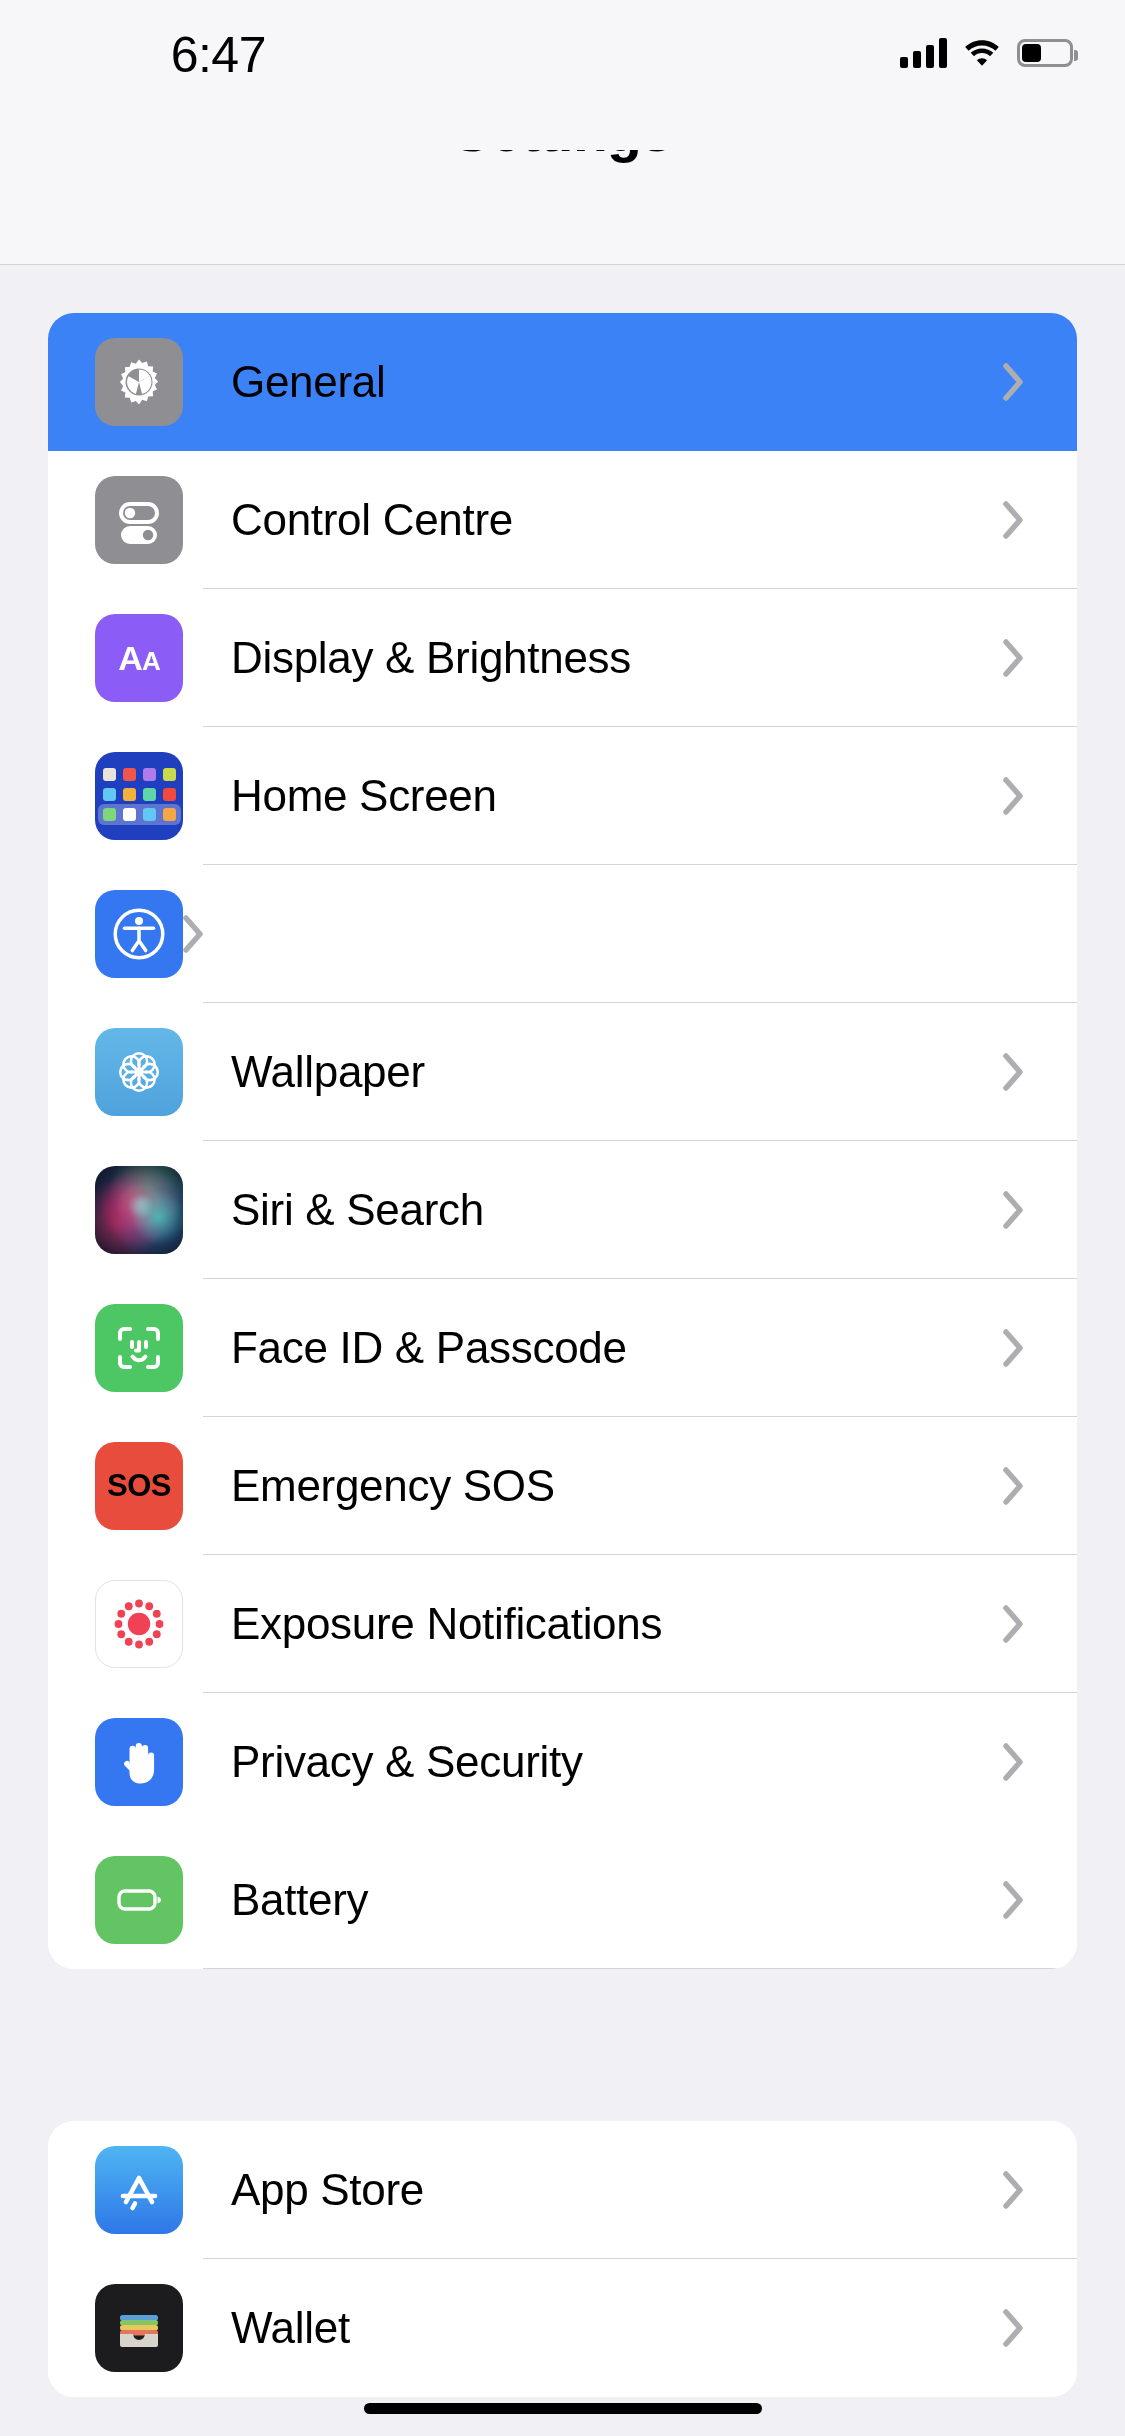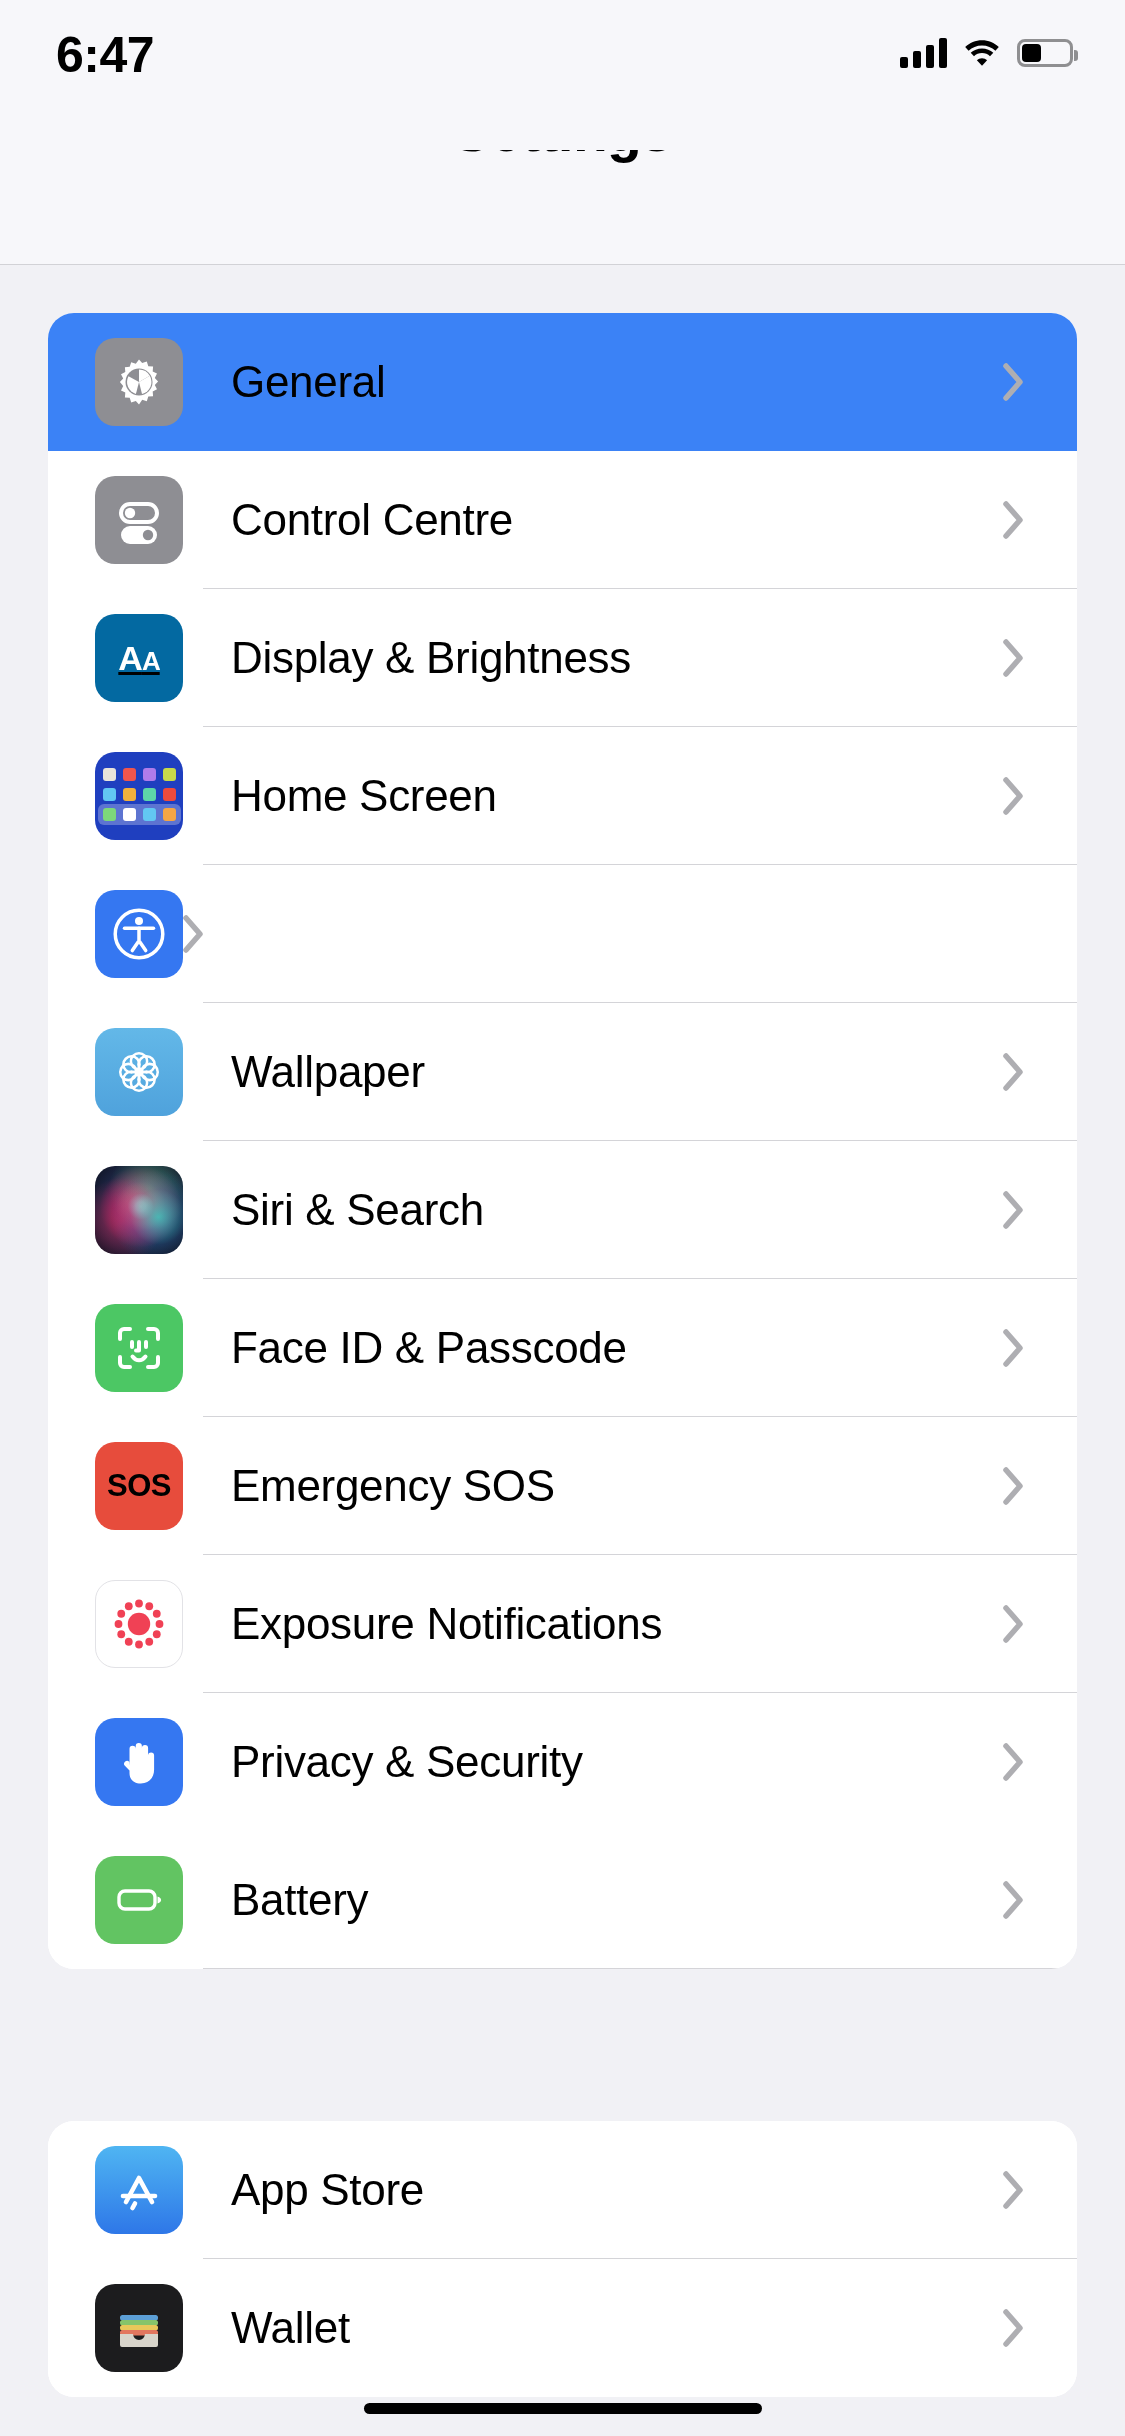--- a/index.html
+++ b/index.html
@@ -11,22 +11,22 @@
   }
   #screen { position:relative; width:1125px; height:2436px; background:#F1F1F5; }
 
   
   .statusbar{
     position:absolute; left:0; top:0; width:1125px; height:150px;
     background:#F7F7FA;
   }
   .sb-time{
     position:absolute; left:56px; top:26px; width:210px;
-    font-size:50px; font-weight:700; color:#000;
-    letter-spacing:-0.5px; text-align:left;
+    font-size:50px; font-weight:400; color:#000;
+    letter-spacing:-0.5px; text-align:right;
   }
   .sb-right{
     position:absolute; right:52px; top:34px;
     display:flex; align-items:center; gap:16px; height:38px;
   }
   .cell-bars{ display:flex; align-items:flex-end; gap:5px; height:30px; }
   .cell-bars i{ display:block; width:8px; background:#000; border-radius:2px; }
   .cell-bars i:nth-child(1){ height:11px; }
   .cell-bars i:nth-child(2){ height:17px; }
   .cell-bars i:nth-child(3){ height:23px; }
@@ -87,21 +87,21 @@
     flex:1; margin-left:48px; font-size:44px; color:#000;
     letter-spacing:-0.3px; white-space:nowrap;
   }
   .chev{
     flex:0 0 auto; margin-right:52px; width:22px; height:40px;
   }
 
   
   .ic-general{ background:#8E8E93; }
   .ic-control{ background:#8E8E93; }
-  .ic-display{ background:#0369a1;text-decoration:underline; }
+  .ic-display{ background:#8b5cf6; }
   .ic-display .aa{
     color:#fff; font-size:34px; font-weight:600; letter-spacing:-1px;
   }
   .ic-display .aa small{ font-size:26px; }
   .ic-home{ background:#1F3FBF; }
   .ic-home .grid{
     display:grid; grid-template-columns:repeat(4,13px); gap:7px;
     margin-bottom:3px;
   }
   .ic-home .grid b{ display:block; width:13px; height:13px; border-radius:3px; }

